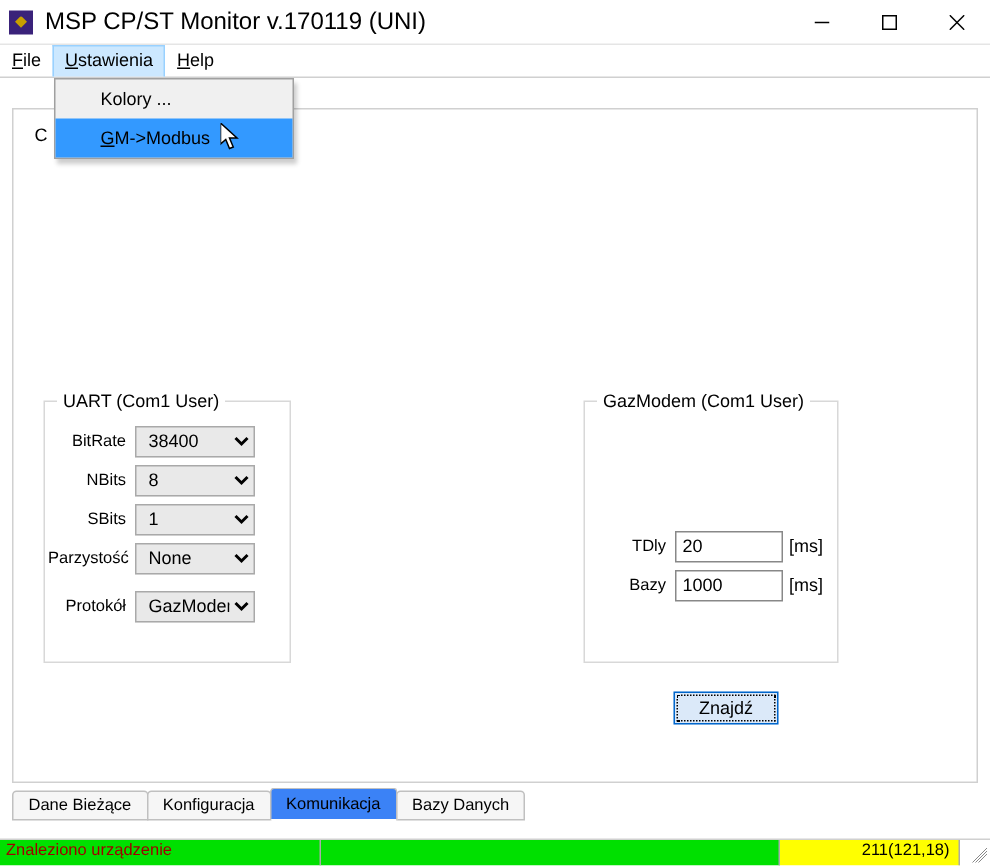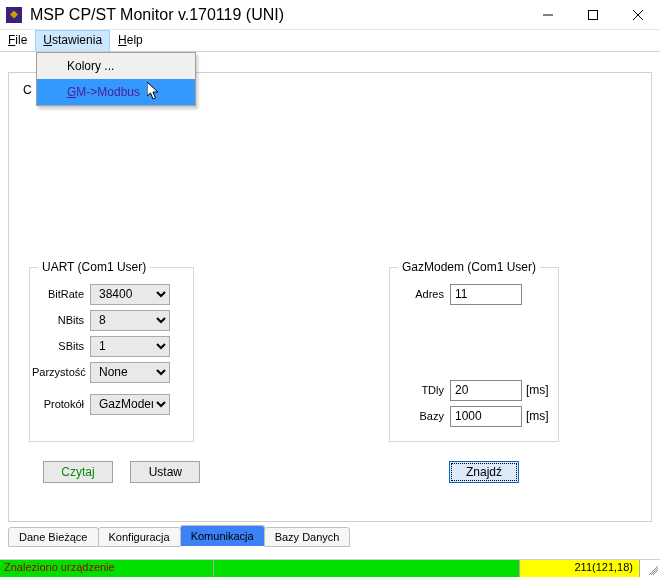--- a/index.html
+++ b/index.html
@@ -78,21 +78,21 @@
     box-shadow: 2px 3px 3px rgba(0,0,0,0.2);
     z-index: 20;
   }
   .dropdown .dd-item {
     padding: 6px 10px 6px 30px;
     font-size: 12px;
     cursor: default;
   }
   .dropdown .dd-item.highlight {
     background: #3399ff;
-    color: #4c1d95;
+    color: #000000;
   }
   .cursor {
     position: absolute;
     left: 147px;
     top: 82px;
     z-index: 30;
     pointer-events: none;
   }
   .content {
     position: absolute;
@@ -287,42 +287,34 @@
         <div class="row" style="margin-top:8px">
           <div class="lbl">Protokół</div>
           <select><option>GazModem</option></select>
         </div>
       </div>
     </div>
 
     <div class="group gaz">
       <div class="legend">GazModem (Com1 User)</div>
       <div class="gaz-rows">
-        <div class="row">
-          <div class="lbl">Adres</div>
-          <input type="text" value="11" style="">
-        </div>
         <div style="height:70px"></div>
         <div class="row">
           <div class="lbl">TDly</div>
           <input type="text" value="20" style="">
           <span class="unit">[ms]</span>
         </div>
         <div class="row">
           <div class="lbl">Bazy</div>
           <input type="text" value="1000" style="">
           <span class="unit">[ms]</span>
         </div>
       </div>
     </div>
 
-    <div class="uart-buttons">
-      <span class="btn green">Czytaj</span>
-      <span class="btn">Ustaw</span>
-    </div>
     <div class="gaz-button">
       <span class="btn focus-ring">Znajdź</span>
     </div>
   </div>
 
   <div class="bottom-tabs">
     <div class="tab">Dane Bieżące</div>
     <div class="tab">Konfiguracja</div>
     <div class="tab active">Komunikacja</div>
     <div class="tab">Bazy Danych</div>

